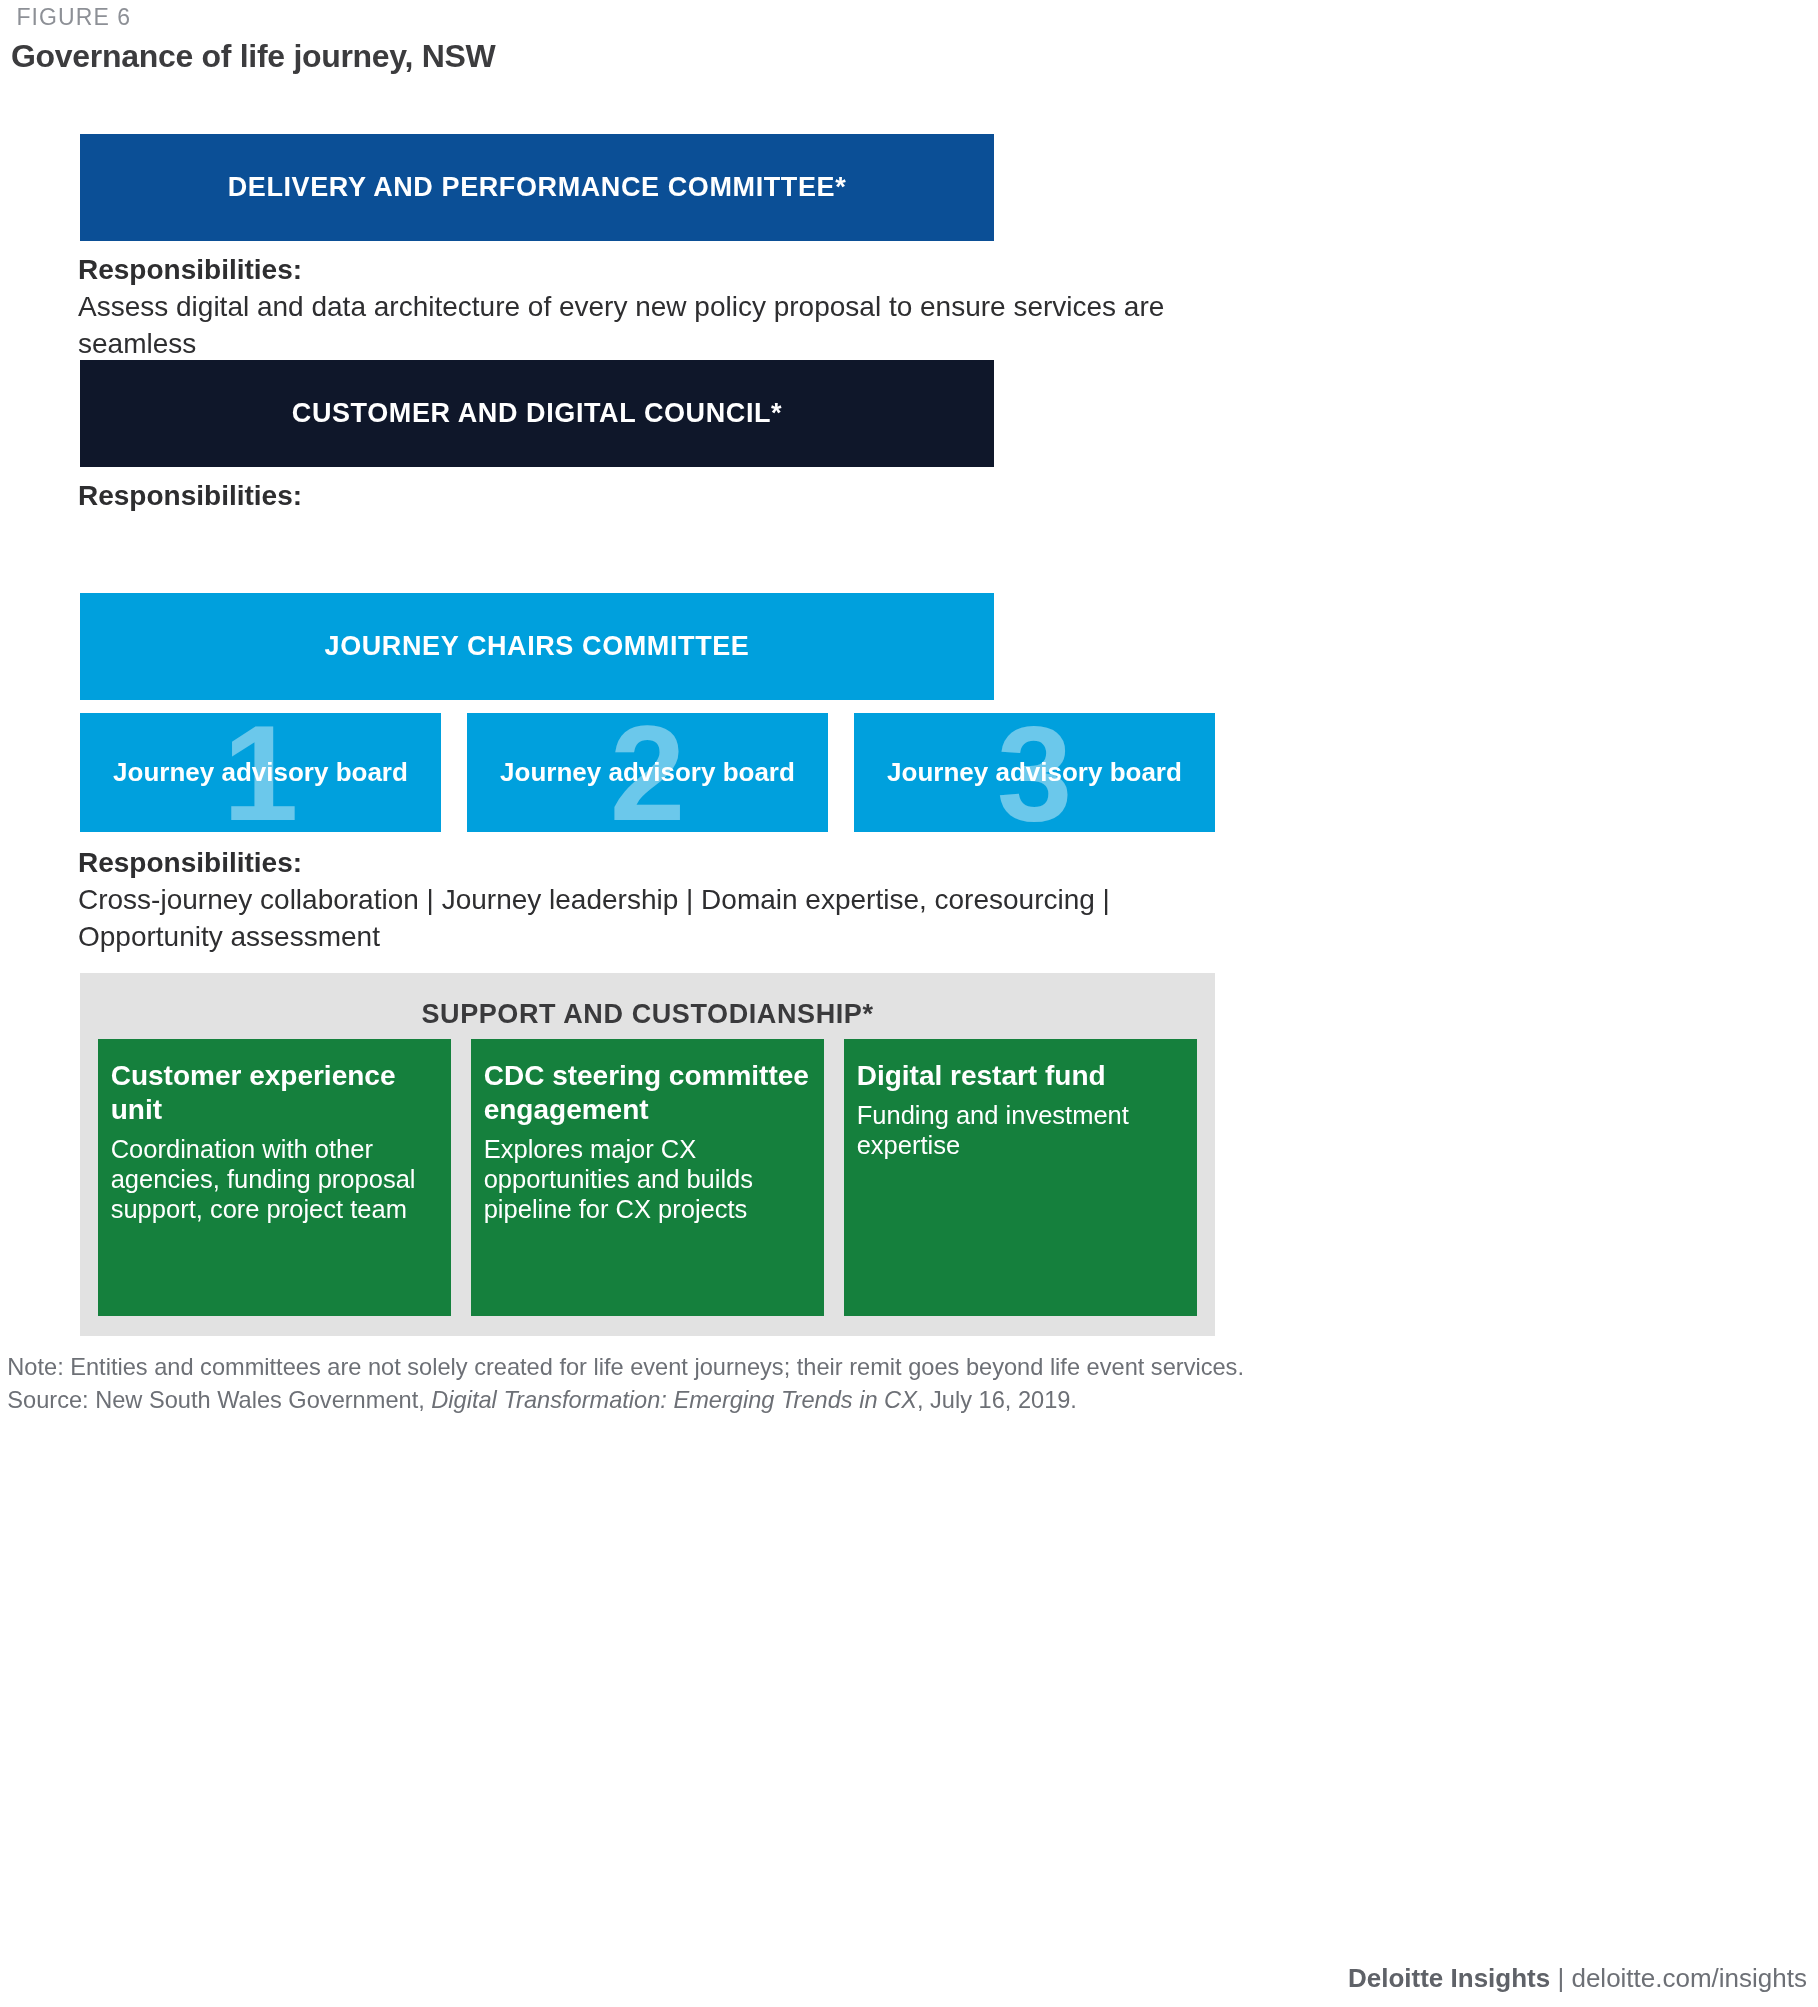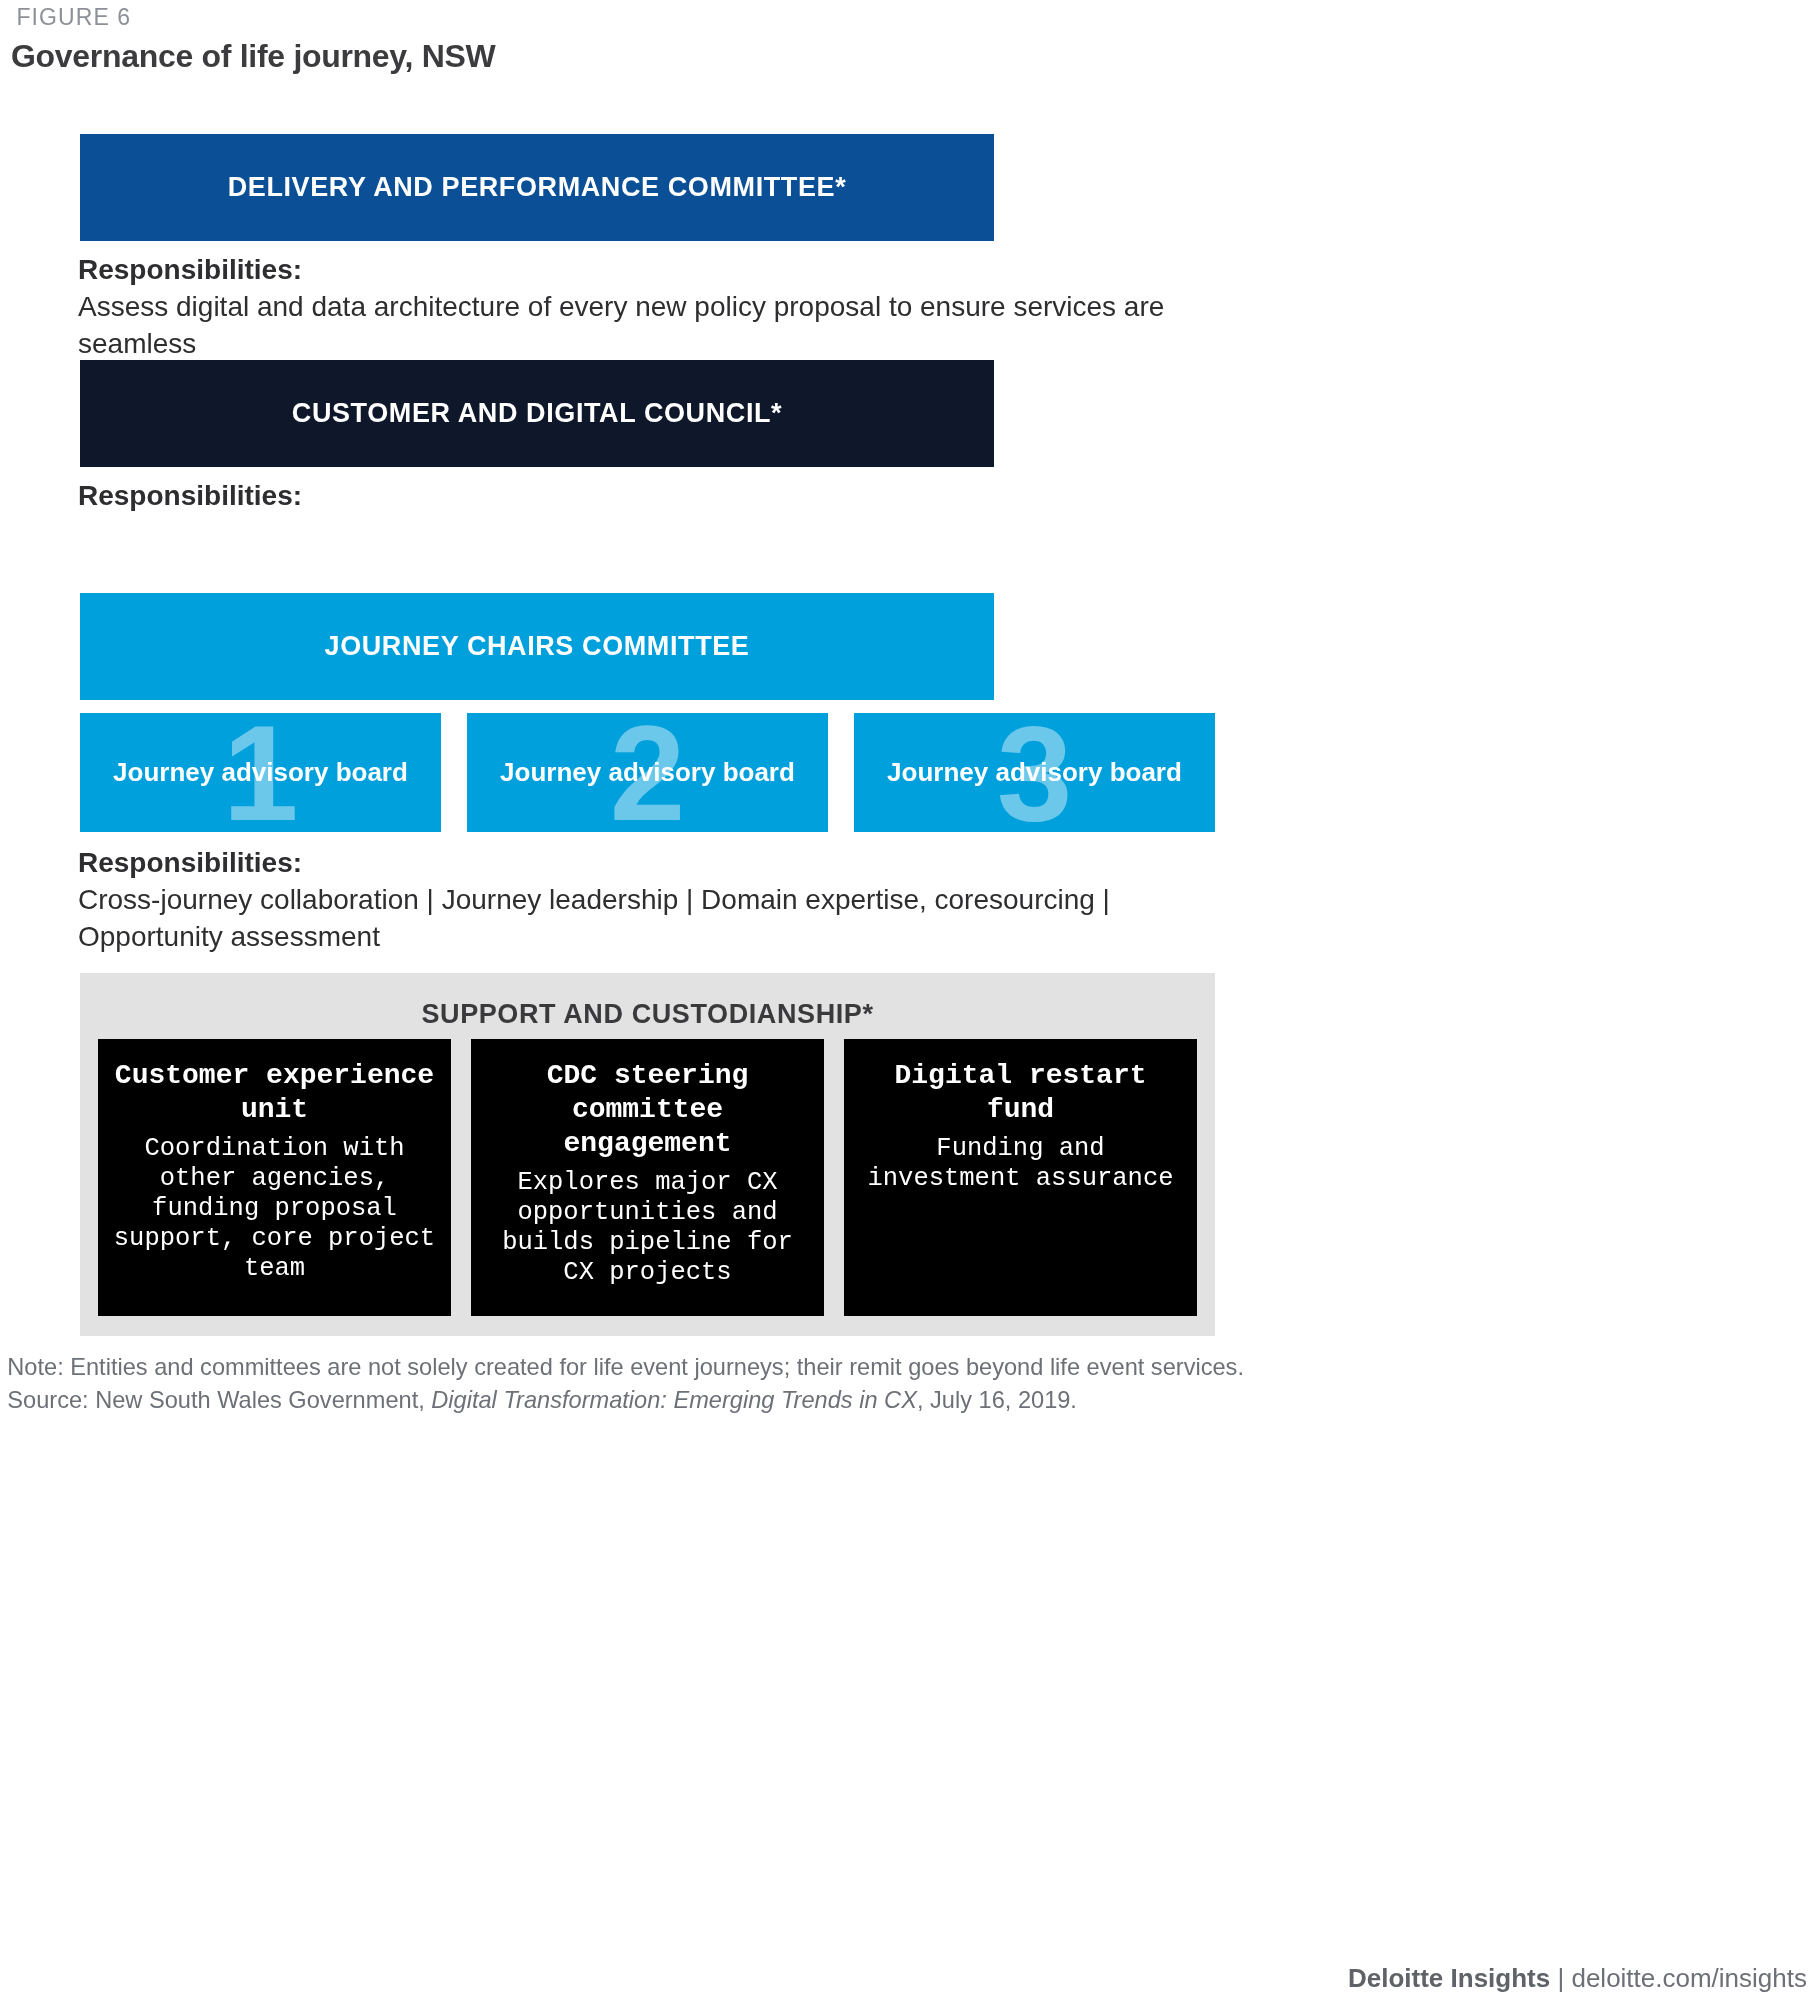--- a/index.html
+++ b/index.html
@@ -142,26 +142,24 @@
     position: absolute;
     left: 18px;
     right: 18px;
     top: 66px;
     bottom: 20px;
     display: flex;
     gap: 20px;
   }
   .support-card {
     flex: 1 1 0;
-    background: #000000;
+    background: #15803d;
     color: #ffffff;
     padding: 20px 12.7px 12.7px;
     box-sizing: border-box;
-    text-align: center;
-    font-family: Liberation Mono, monospace;
   }
   .support-card-title {
     display: block;
     font-size: 28px;
     font-weight: 700;
     line-height: 34px;
   }
   .support-card-desc {
     display: block;
     font-size: 25.5px;
@@ -243,21 +241,21 @@
       <div class="support-card">
         <span class="support-card-title">Customer experience unit</span>
         <span class="support-card-desc">Coordination with other agencies, funding proposal support, core project team</span>
       </div>
       <div class="support-card">
         <span class="support-card-title">CDC steering committee engagement</span>
         <span class="support-card-desc">Explores major CX opportunities and builds pipeline for CX projects</span>
       </div>
       <div class="support-card">
         <span class="support-card-title">Digital restart fund</span>
-        <span class="support-card-desc">Funding and investment assurance</span>
+        <span class="support-card-desc">Funding and investment expertise</span>
       </div>
     </div>
   </div>
 
   <div class="footnote note-line">Note: Entities and committees are not solely created for life event journeys; their remit goes beyond life event services.</div>
   <div class="footnote source-line">
     <span>Source: New South Wales Government, </span><span class="src-title">Digital Transformation: Emerging Trends in CX</span><span>, July 16, 2019.</span>
   </div>
 
   <div class="deloitte-footer">

